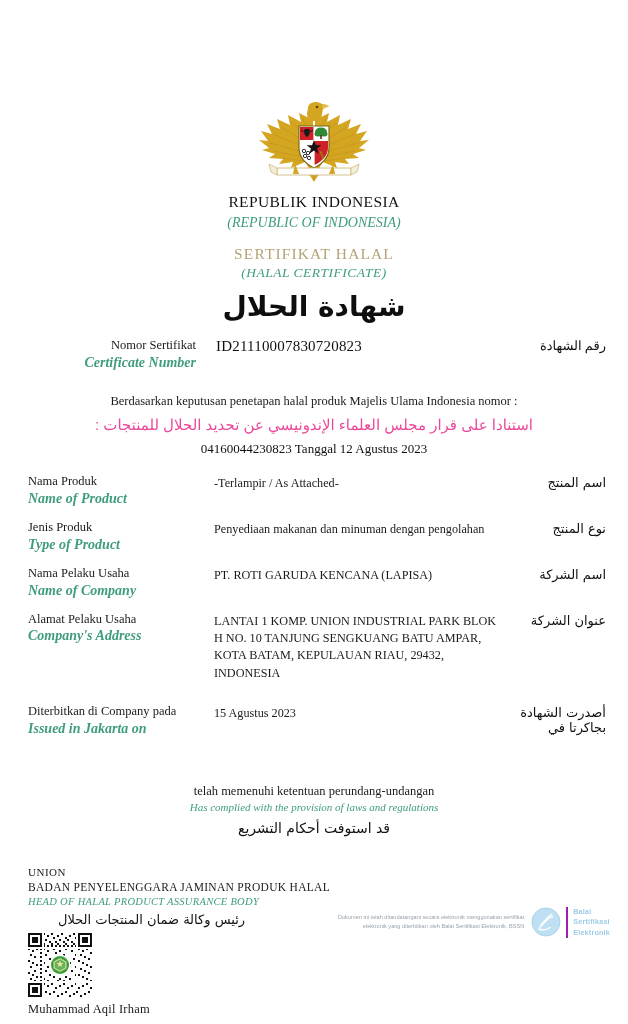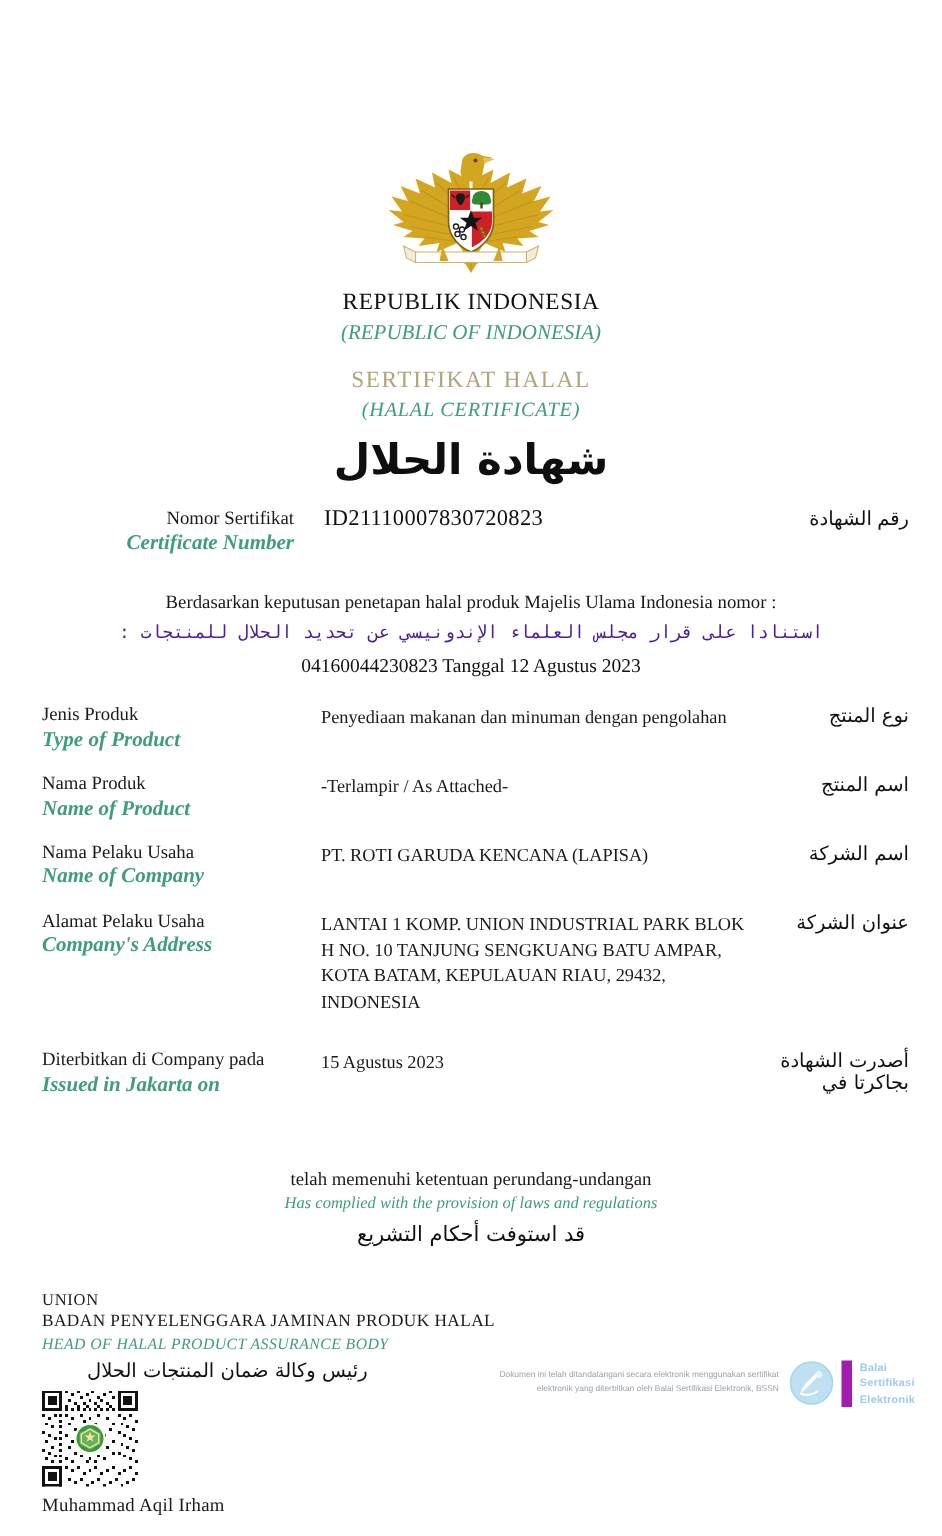--- a/index.html
+++ b/index.html
@@ -99,38 +99,38 @@
     letter-spacing: 0.2px;
     padding-left: 12px;
     color: #111;
   }
   .certno-ar {
     width: 100px;
     text-align: right;
     font-size: 13px;
     direction: rtl;
     color: #111;
-    font-family: Liberation Sans, sans-serif;
+    font-family: Liberation Serif, serif;
   }
 
   
   .decree {
     text-align: center;
     margin-top: 20px;
     padding: 0 28px;
   }
   .decree-id { font-size: 12.5px; color: #1a1a1a; line-height: 1.45; }
   .decree-en { font-size: 11px; font-style: italic; color: #3f9c7f; line-height: 1.45; }
   .decree-ar {
-    font-size: 12px;
+    font-size: 15px;
     direction: rtl;
-    color: #4c1d95;
+    color: #ec4899;
     line-height: 1.7;
     margin-top: 2px;
-    font-family: Liberation Mono, monospace;
+    font-family: Liberation Sans, sans-serif;
   }
   .decree-num { font-size: 13px; color: #111; line-height: 1.5; margin-top: 1px; }
 
   
   .details {
     margin-top: 16px;
     padding: 0 22px 0 28px;
   }
   .drow {
     display: flex;
@@ -229,21 +229,21 @@
     max-width: 214px;
   }
   .bsre-logo { display: flex; align-items: center; gap: 5px; }
   .bsre-name {
     font-family: "Liberation Sans", sans-serif;
     font-size: 7.2px;
     font-weight: bold;
     line-height: 1.45;
     color: #9ecbe8;
     letter-spacing: 0.2px;
-    border-left: 7px solid #a21caf;
+    border-left: 2px solid #a21caf;
     padding-left: 5px;
   }
 </style>
 </head>
 <body>
 
 <div class="page">
 
   <div class="emblem-wrap">
     <svg class="garuda" width="118" height="92" viewBox="0 0 118 92">
@@ -341,37 +341,37 @@
     <div class="certno-ar">رقم الشهادة</div>
   </div>
 
   <div class="decree">
     <div class="decree-id">Berdasarkan keputusan penetapan halal produk Majelis Ulama Indonesia nomor :</div>
     <div class="decree-ar">استنادا على قرار مجلس العلماء الإندونيسي عن تحديد الحلال للمنتجات :</div>
     <div class="decree-num">04160044230823 Tanggal 12 Agustus 2023</div>
   </div>
 
   <div class="details">
+
+    <div class="drow">
+      <div class="dlabel">
+        <div class="lbl-id">Nama Produk</div>
+        <div class="lbl-en">Name of Product</div>
+      </div>
+      <div class="dvalue">-Terlampir / As Attached-</div>
+      <div class="dar">اسم المنتج</div>
+    </div>
 
     <div class="drow">
       <div class="dlabel">
         <div class="lbl-id">Jenis Produk</div>
         <div class="lbl-en">Type of Product</div>
       </div>
       <div class="dvalue">Penyediaan makanan dan minuman dengan pengolahan</div>
       <div class="dar">نوع المنتج</div>
-    </div>
-
-    <div class="drow">
-      <div class="dlabel">
-        <div class="lbl-id">Nama Produk</div>
-        <div class="lbl-en">Name of Product</div>
-      </div>
-      <div class="dvalue">-Terlampir / As Attached-</div>
-      <div class="dar">اسم المنتج</div>
     </div>
 
     <div class="drow">
       <div class="dlabel">
         <div class="lbl-id">Nama Pelaku Usaha</div>
         <div class="lbl-en">Name of Company</div>
       </div>
       <div class="dvalue">PT. ROTI GARUDA KENCANA (LAPISA)</div>
       <div class="dar">اسم الشركة</div>
     </div>

